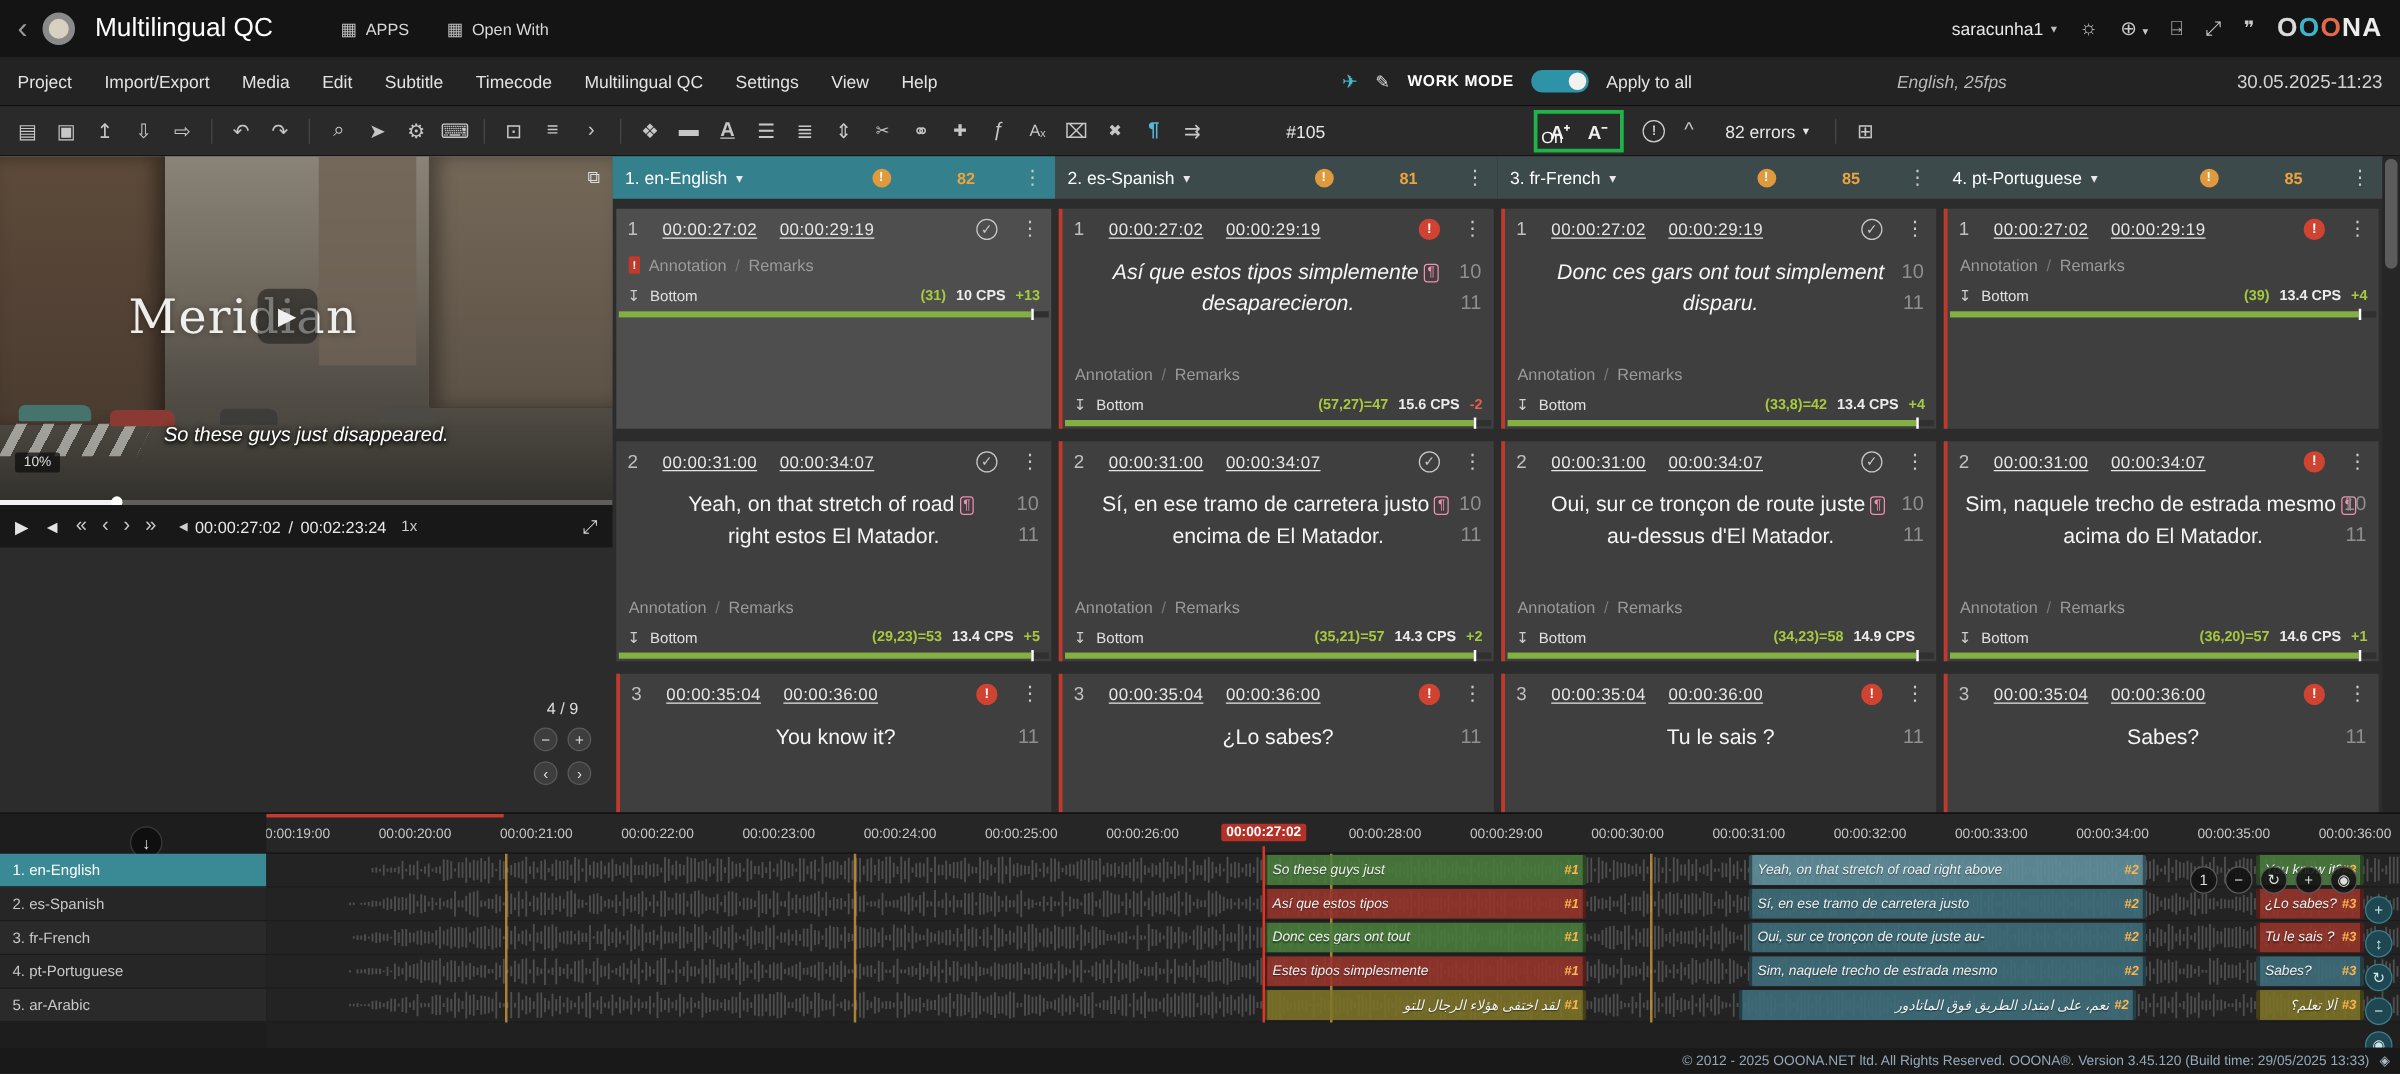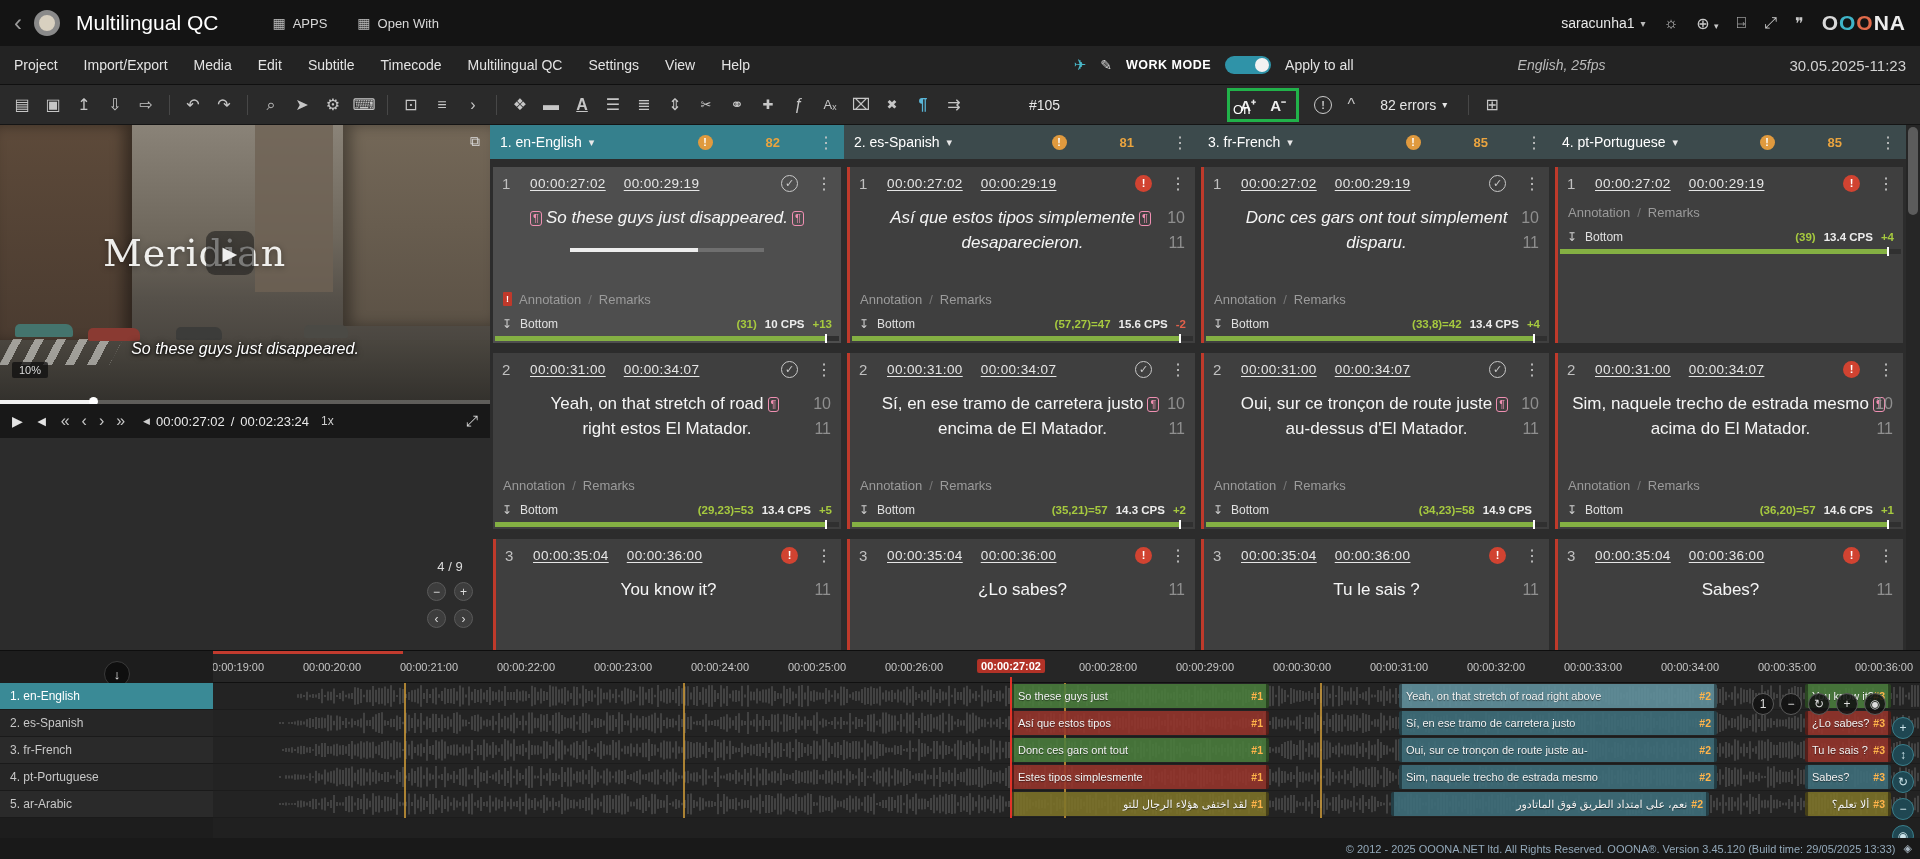--- a/index.html
+++ b/index.html
@@ -165,21 +165,21 @@
   .trl.selt { background:#3a8a96; color:#fff; }
   .tl-right { flex:1; position:relative; overflow:hidden; }
   .ruler { height:32px; position:relative; background:#262626; border-bottom:1px solid #101010; }
   .redseg { position:absolute; left:0; top:0; width:190px; height:3px; background:#c23b2e; }
   .rl { position:absolute; top:10px; transform:translateX(-50%); font-size:11px; color:#c6c6c6; white-space:nowrap; }
   .rl.current { background:#b23227; color:#fff; padding:1px 4px; border-radius:2px; font-weight:bold; top:8px; }
   .tracks { position:relative; height:135px; background:#232323; }
   .trow { height:27px; position:relative; border-bottom:1px solid #1c1c1c; }
   .wave { position:absolute; inset:0; z-index:1; }
   .blk { position:absolute; top:1px; height:24px; z-index:3; display:flex; align-items:center; overflow:hidden;
-    border-left:3px solid rgba(0,0,0,.4); border-right:3px solid rgba(0,0,0,.4); border-radius:2px; cursor:pointer; }
+    border-left:3px solid rgba(0,0,0,.4); border-right:3px solid rgba(0,0,0,.4); border-radius:2px; cursor:pointer;font-style:italic; }
   .bt { font-size:11px; color:#f2f2f2; padding:0 4px; white-space:nowrap; overflow:hidden; flex:1;
     text-shadow:0 1px 1px rgba(0,0,0,.5); }
   .bn { font-size:10.5px; color:#ffb44a; font-weight:bold; padding-right:3px; }
   .blk.green { background:rgba(74,125,60,.88); }
   .blk.red { background:rgba(150,52,43,.88); }
   .blk.teal { background:rgba(62,110,122,.9); }
   .blk.tealL { background:rgba(96,142,154,.92); }
   .blk.olive { background:rgba(125,115,40,.88); }
   .blk.rtl .bt { direction:rtl; }
   .marker { position:absolute; top:0; height:135px; width:2px; background:#d9a33a; opacity:.75; z-index:2; }
@@ -382,29 +382,20 @@
 
           <div class="card active it">
             <div class="ch">
               <span class="cnum">1</span>
               <span class="tc">00:00:27:02</span>
               <span class="tc">00:00:29:19</span>
               <span class="sp"></span>
               <span class="st ok">✓</span>
               <span class="kebab">⋮</span>
             </div>
-            <div class="ct">
-              <div class="tline">
-                <span class="pmark">¶</span><span class="txt">So these guys just disappeared.</span><span class="pmark">¶</span>
-                <span class="rownum"></span>
-              </div>
-              <div class="cue-progress">
-                  <div class="fill"></div>
-                </div>
-            </div>
             <div class="ca">
               <span class="aflag">!</span>
               <span class="alab">Annotation</span>
               <span class="asep">/</span>
               <span class="alab">Remarks</span>
             </div>
             <div class="cs">
               <span class="posic">↧</span>
               <span class="pos">Bottom</span>
               <span class="sp"></span>

